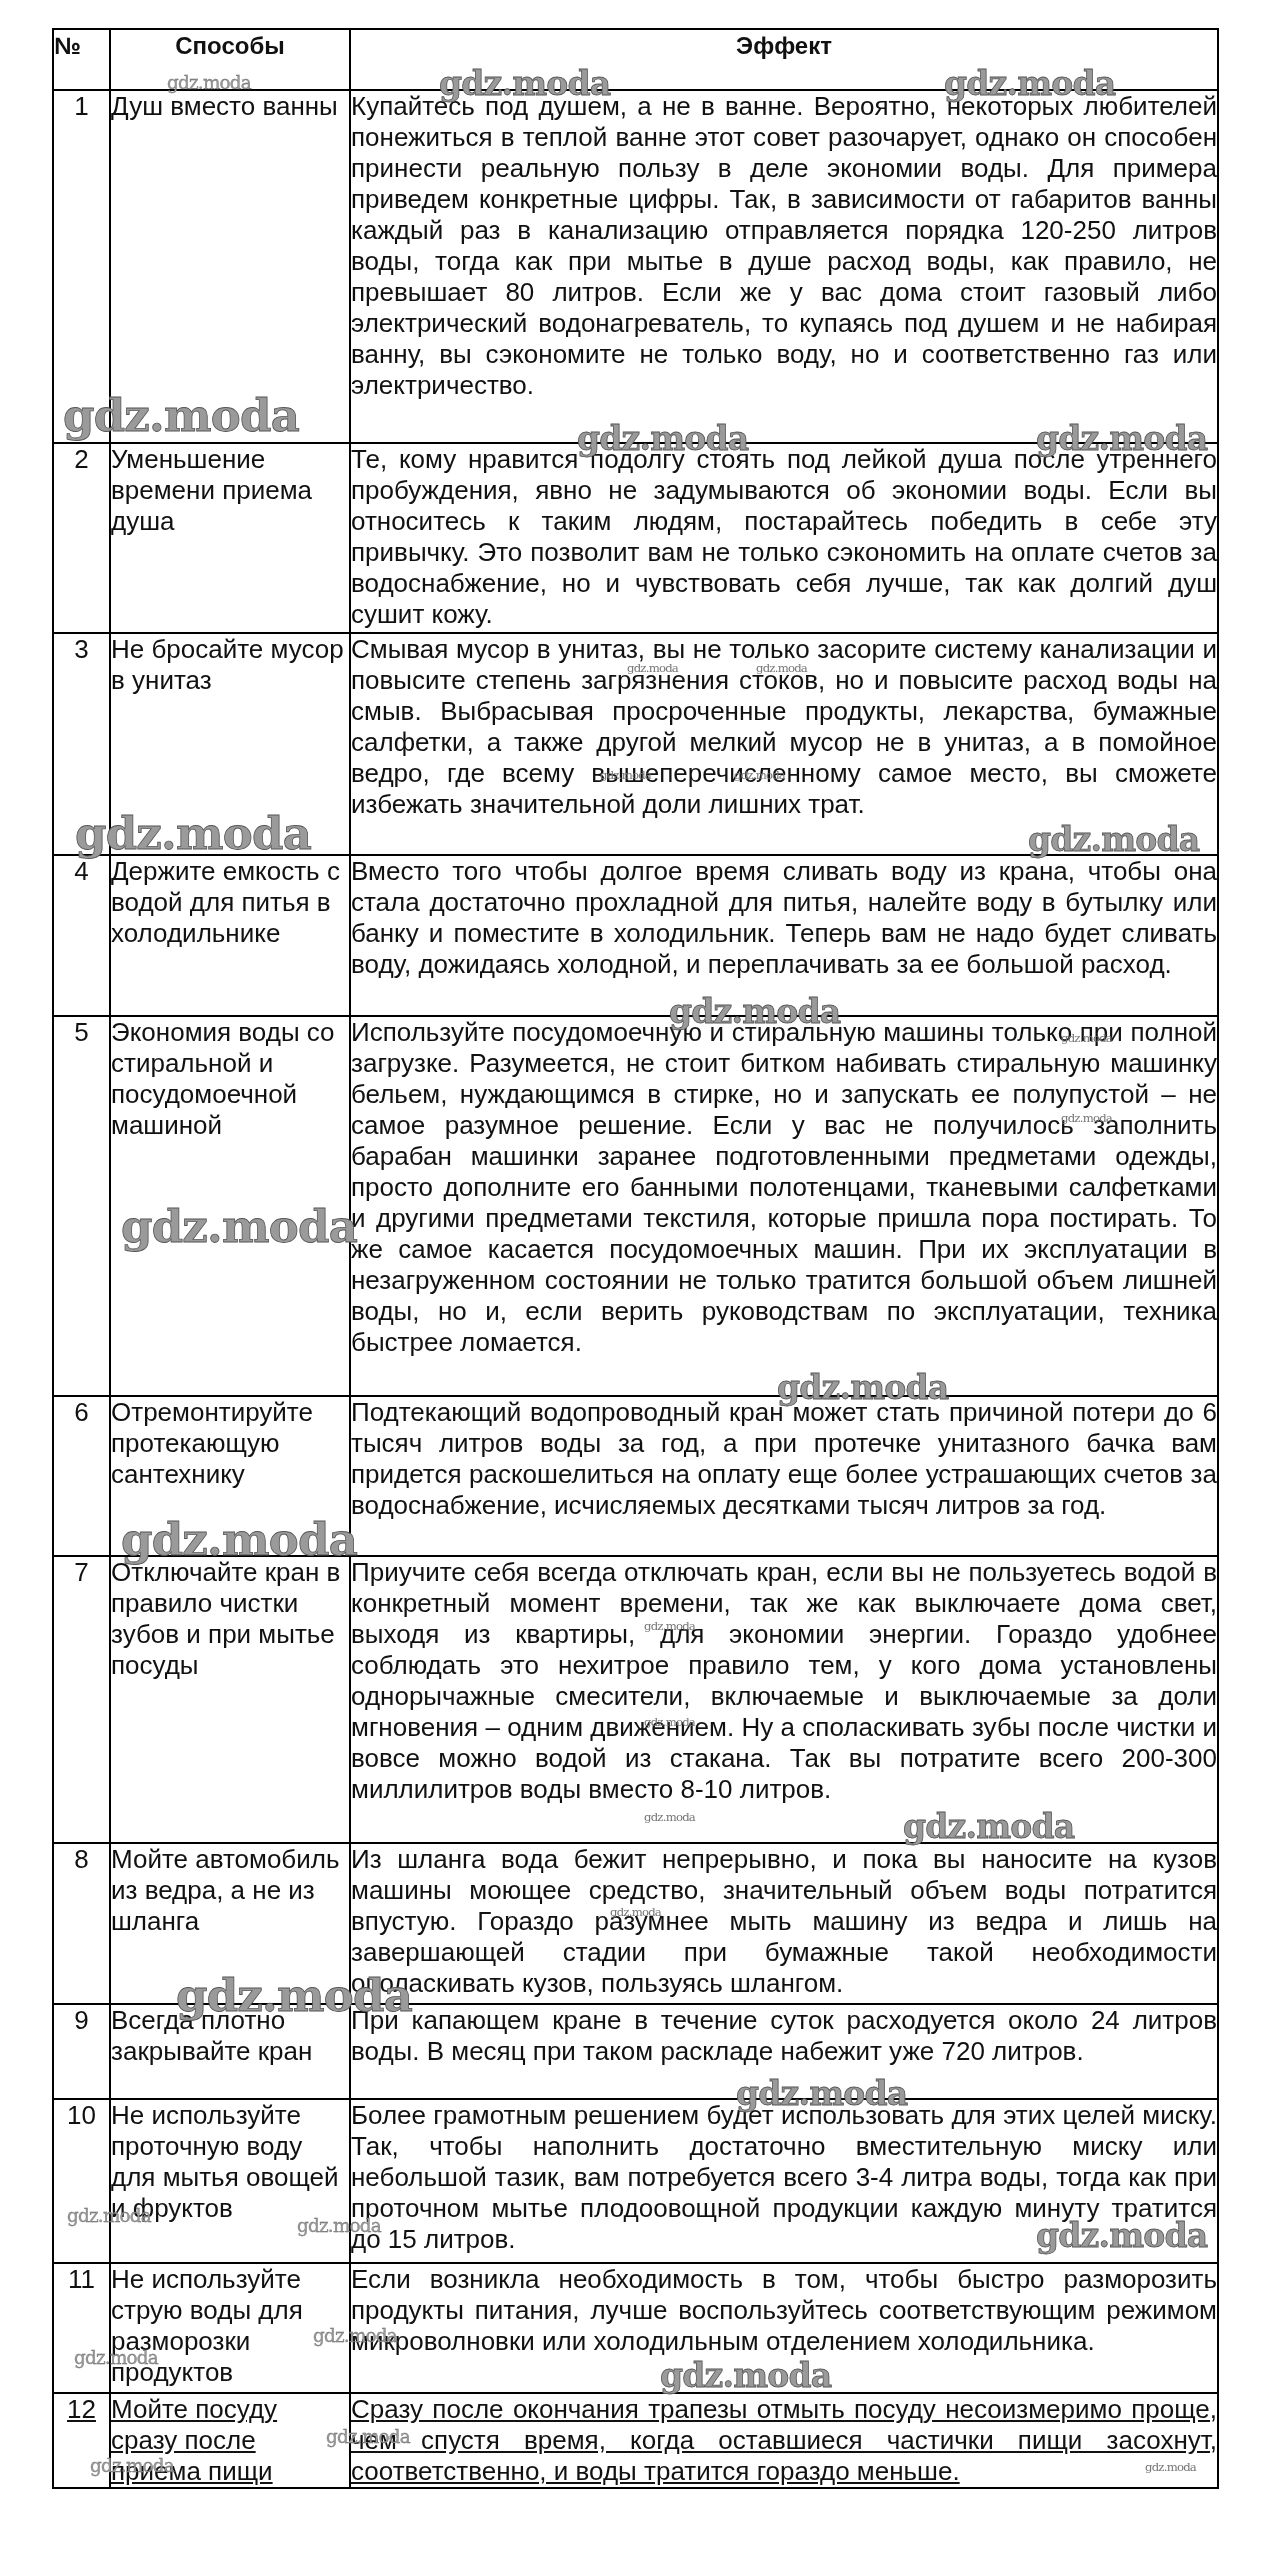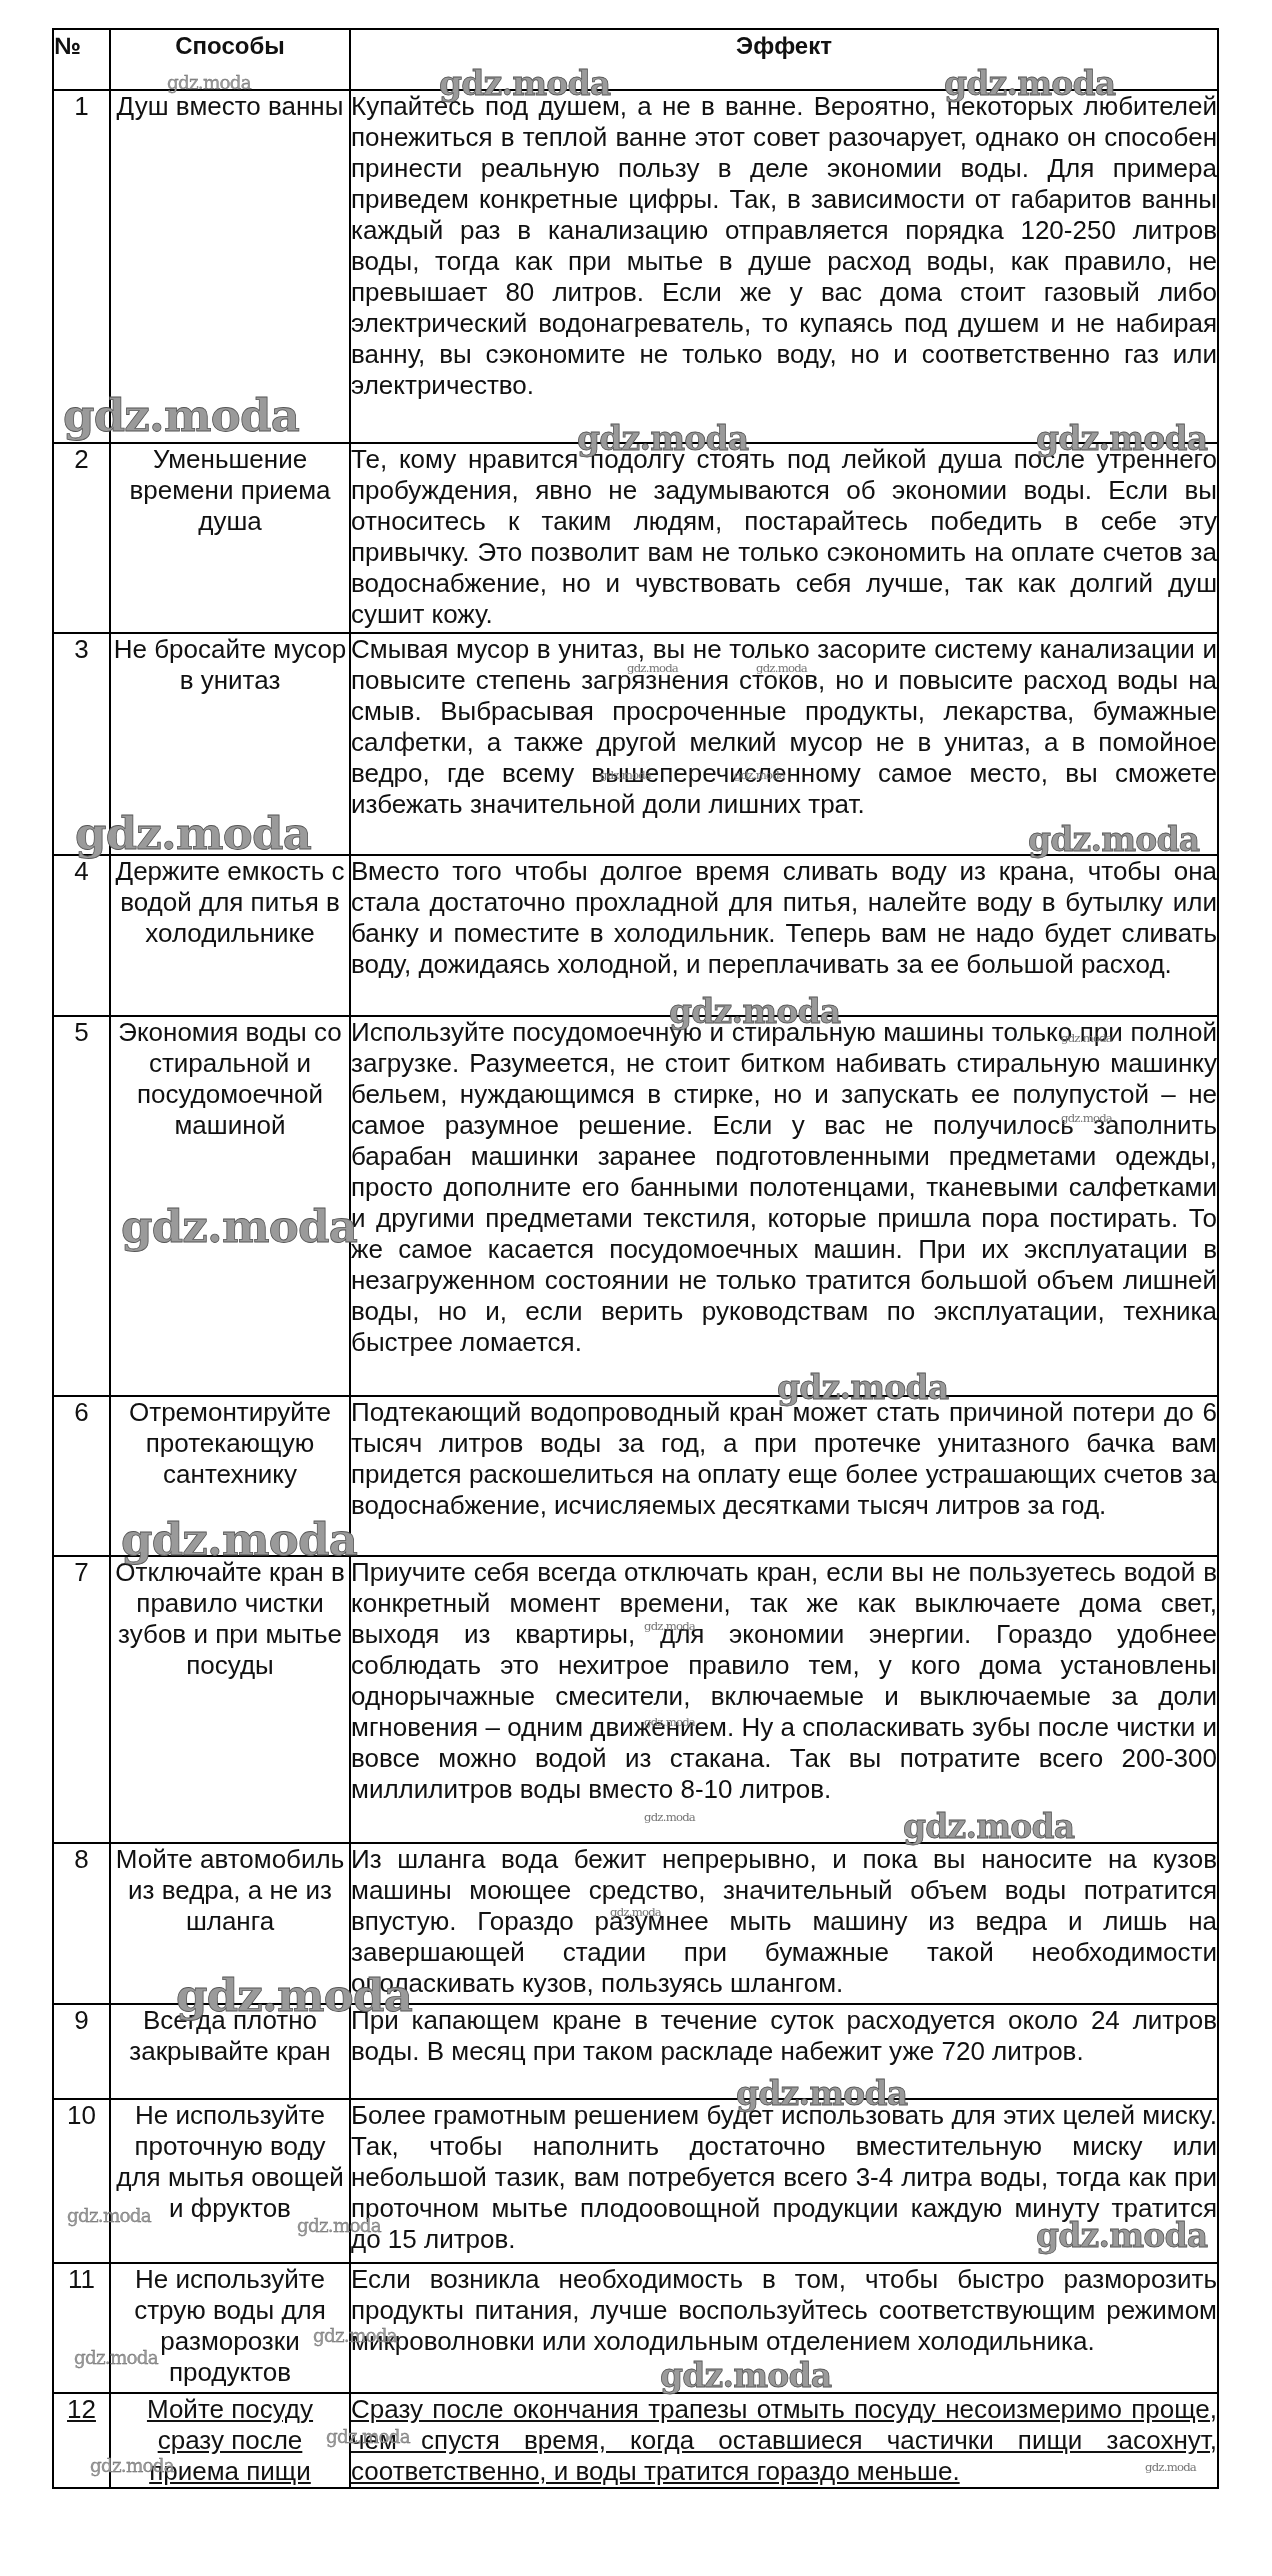--- a/index.html
+++ b/index.html
@@ -19,21 +19,21 @@
   table.tips th, table.tips td {
     border: 2.5px solid #000; vertical-align: top; padding: 0;
   }
   table.tips th {
     font-weight: bold; font-size: 24px; height: 59px; position: relative;
   }
   th.h-num { text-align: left; padding: 1.7px 0 0 8.4px; }
   th.h-method { text-align: center; padding-top: 18.4px; }
   th.h-effect { text-align: center; padding-top: 15px; }
   td.num { text-align: center; padding-top: 0; }
-  td.method { text-align: center; padding: 0 6.7px; margin-top: 22px; }
+  td.method { text-align: left; padding: 0 6.7px; margin-top: 22px; }
   td.effect { text-align: justify; padding: 0 11.7px 0 13.4px; margin-top: 24px; }
   tr.row { position: relative; }
   .wm {
     position: absolute; font-family: "DejaVu Serif", serif; color: #9a9a9a;
     -webkit-text-stroke: 0.8px #555; letter-spacing: -0.8px; pointer-events: none;
     white-space: nowrap; line-height: 1;
   }
   .wm.big { font-size: 45px; font-weight: bold; }
   .wm.med { font-size: 33px; font-weight: bold; }
   .wm.sm { font-size: 18.4px; -webkit-text-stroke: 0.3px #666; }

